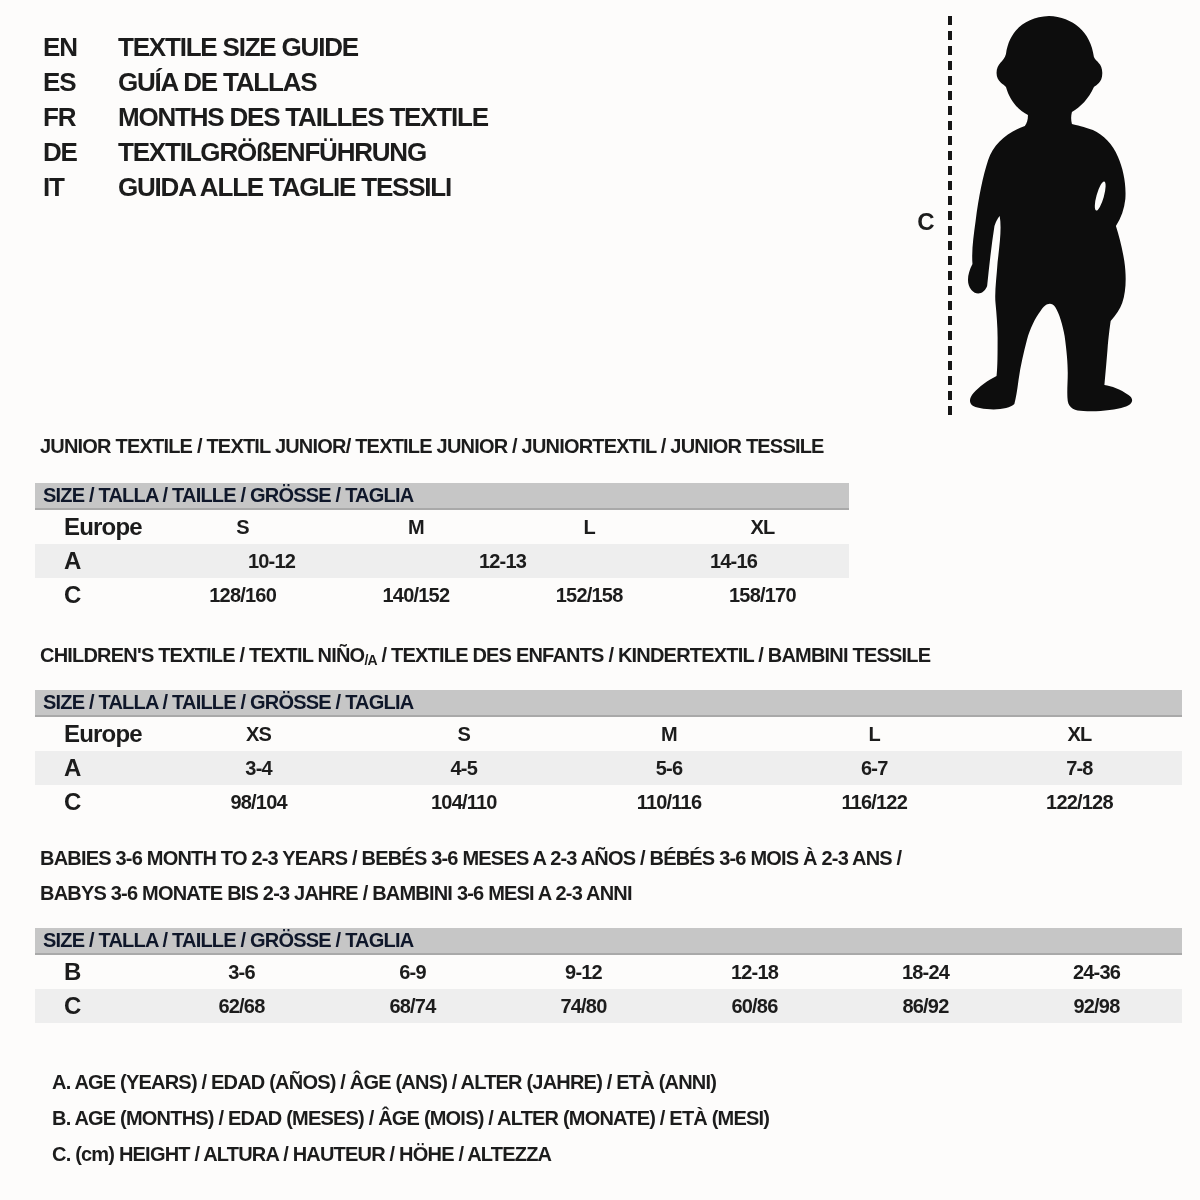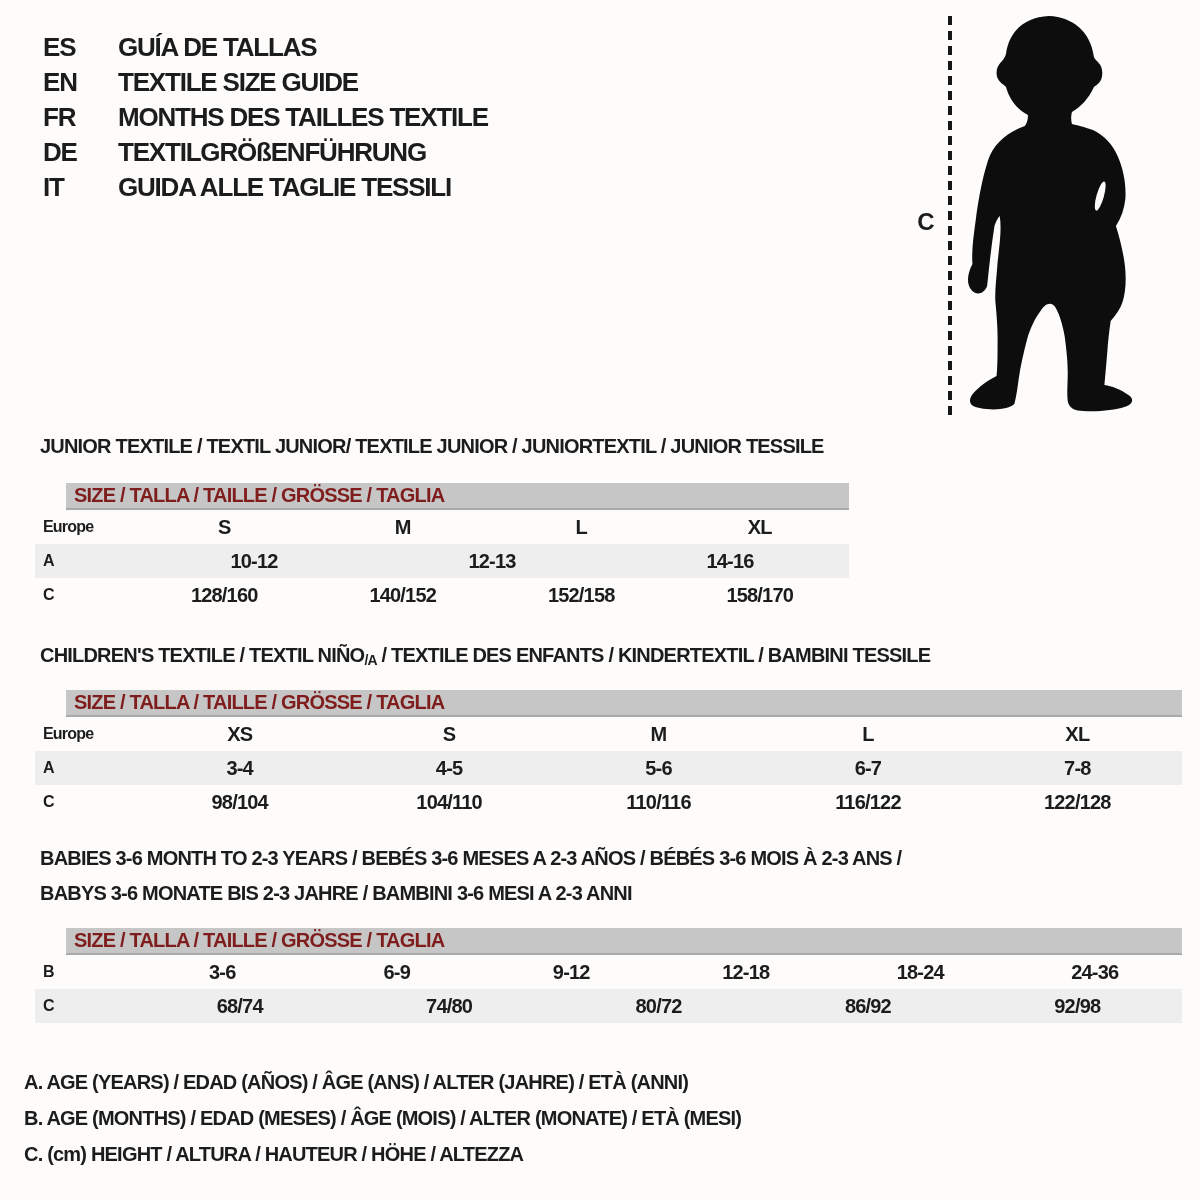--- a/index.html
+++ b/index.html
@@ -44,56 +44,56 @@
 
   
   .sg-table { position: absolute; left: 35px; }
   .t-junior  { top: 483px; width: 814px; }
   .t-children{ top: 690px; width: 1147px; }
   .t-babies  { top: 928px; width: 1147px; }
 
   .band {
     height: 27px; line-height: 25px;
     background: #c6c6c6; border-bottom: 2px solid #a9a9a9;
-    padding-left: 8px; color: #7f1d1d;
+    padding-left: 8px; color: #0f172a;
     font-size: 20px; font-weight: bold; letter-spacing: -0.8px;
-    font-stretch: condensed; white-space: nowrap; margin-left: 31px;
+    font-stretch: condensed; white-space: nowrap;
   }
   .t-row { display: flex; height: 34px; line-height: 34px; }
   .t-row.shaded { background: #eeeeee; }
   .t-label {
     width: 100px; padding-left: 8px; text-align: left;
-    font-size: 16px; font-weight: bold; letter-spacing: -0.8px; font-stretch: condensed;
+    font-size: 24px; font-weight: bold; letter-spacing: -0.8px; font-stretch: condensed; margin-left: 21px;
   }
   .t-cell {
     flex: 1; text-align: center;
     font-size: 20px; font-weight: bold; letter-spacing: -0.8px; font-stretch: condensed;
   }
 
   
-  .legend { position: absolute; left: 24px; top: 1064px; }
+  .legend { position: absolute; left: 52px; top: 1064px; }
   .legend-line {
     height: 36px; line-height: 36px;
     font-size: 20px; font-weight: bold; letter-spacing: -0.8px;
     font-stretch: condensed; white-space: nowrap;
   }
 </style>
 </head>
 <body>
 
 <div class="page">
 
   <div class="langs">
     <div class="lang-row">
+      <span class="lang-code">EN</span>
+      <span class="lang-title">TEXTILE SIZE GUIDE</span>
+    </div>
+    <div class="lang-row">
       <span class="lang-code">ES</span>
       <span class="lang-title">GUÍA DE TALLAS</span>
-    </div>
-    <div class="lang-row">
-      <span class="lang-code">EN</span>
-      <span class="lang-title">TEXTILE SIZE GUIDE</span>
     </div>
     <div class="lang-row">
       <span class="lang-code">FR</span>
       <span class="lang-title">MONTHS DES TAILLES TEXTILE</span>
     </div>
     <div class="lang-row">
       <span class="lang-code">DE</span>
       <span class="lang-title">TEXTILGRÖßENFÜHRUNG</span>
     </div>
     <div class="lang-row">
@@ -171,23 +171,24 @@
       <span class="t-label">B</span>
       <span class="t-cell">3-6</span>
       <span class="t-cell">6-9</span>
       <span class="t-cell">9-12</span>
       <span class="t-cell">12-18</span>
       <span class="t-cell">18-24</span>
       <span class="t-cell">24-36</span>
     </div>
     <div class="t-row shaded">
       <span class="t-label">C</span>
+      <span class="t-cell">62/68</span>
       <span class="t-cell">68/74</span>
       <span class="t-cell">74/80</span>
-      <span class="t-cell">80/72</span>
+      <span class="t-cell">60/86</span>
       <span class="t-cell">86/92</span>
       <span class="t-cell">92/98</span>
     </div>
   </div>
 
   <div class="legend">
     <div class="legend-line">A. AGE (YEARS) / EDAD (AÑOS) / ÂGE (ANS) / ALTER (JAHRE) / ETÀ (ANNI)</div>
     <div class="legend-line">B. AGE (MONTHS) / EDAD (MESES) / ÂGE (MOIS) / ALTER (MONATE) / ETÀ (MESI)</div>
     <div class="legend-line">C. (cm) HEIGHT / ALTURA / HAUTEUR / HÖHE / ALTEZZA</div>
   </div>

